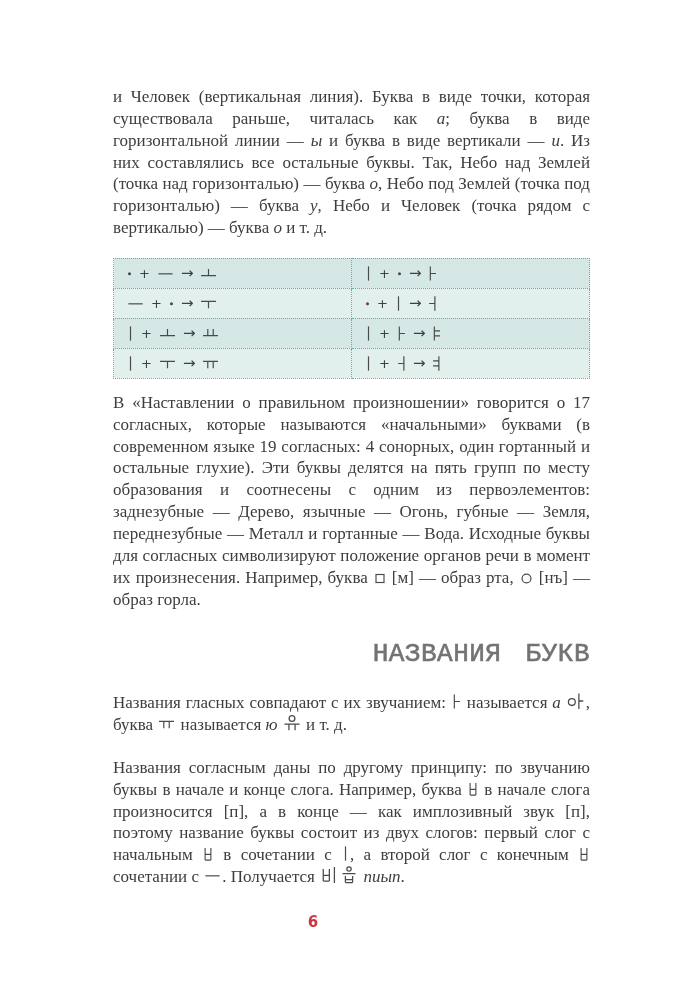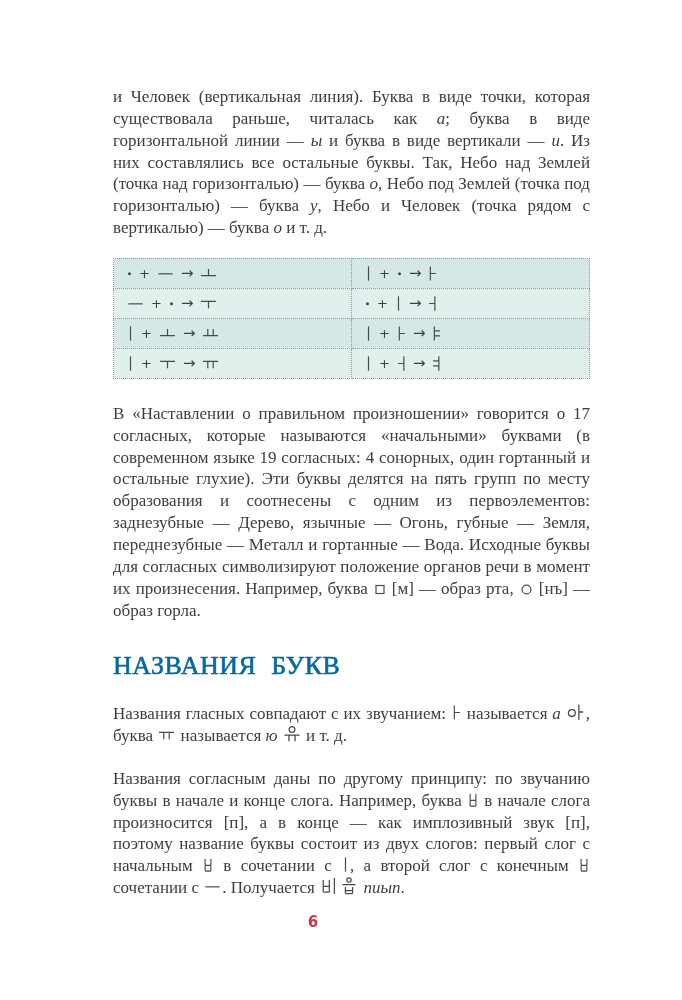--- a/index.html
+++ b/index.html
@@ -29,26 +29,26 @@
   .op-arrow { font-size:15px; }
 
   
   h2[data-name="consonants-heading"] {
     margin:22px 0 0; font-family:"Liberation Sans", sans-serif;
     font-size:21px; line-height:1.15; font-weight:400;
     -webkit-text-stroke:.5px currentColor;
     color:#2198a1; letter-spacing:.2px;
   }
   h1[data-name="letter-names-heading"] {
-    margin:30px 0 0; font-family:Liberation Serif, serif;
+    margin:30px 0 0; font-family:Liberation Mono, monospace;
     font-size:26px; line-height:1.15; font-weight:400;
     -webkit-text-stroke:.6px currentColor;
-    color:#0369a1; letter-spacing:.5px; word-spacing:8px;
-  }
-  p[data-name="consonants-paragraph"] { margin-top:24px; }
+    color:#737373; letter-spacing:.5px; word-spacing:8px;text-align:right;
+  }
+  p[data-name="consonants-paragraph"] { margin-top:13px; }
   p[data-name="vowel-names-paragraph"] { margin-top:22px; }
   p[data-name="consonant-names-paragraph"] { margin-top:21px; }
 
   
   .jamo { display:inline-block; vertical-align:-0.12em; color:#4a4a4a; line-height:0; }
   .jamo svg { display:inline-block; fill:none; stroke:currentColor; stroke-width:7; }
   .jamo svg .f { fill:currentColor; stroke:none; }
   .body-text .jamo { margin:0 1px; }
 
   i { font-style:italic; }

